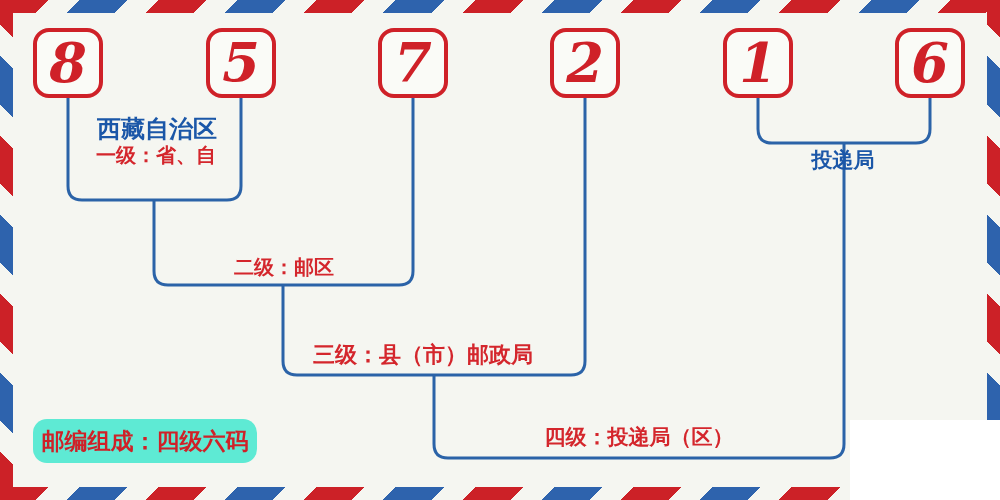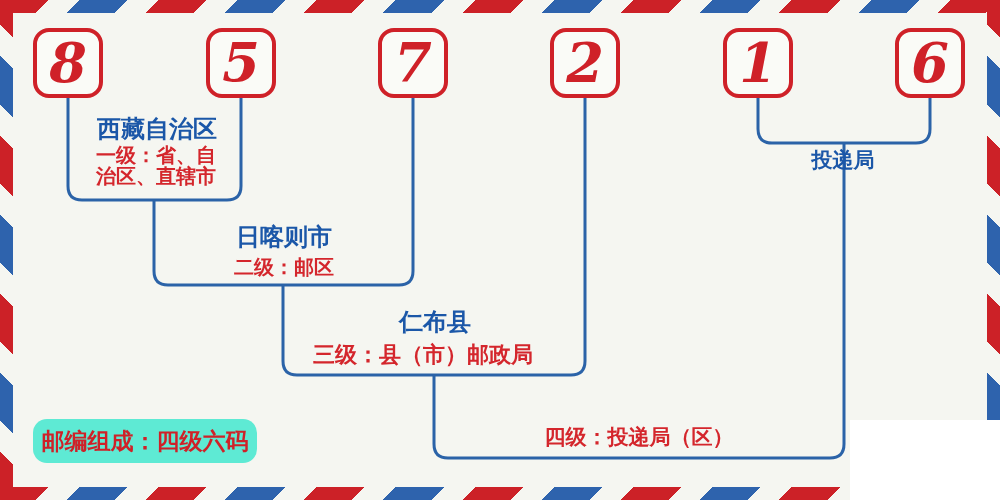--- a/index.html
+++ b/index.html
@@ -109,27 +109,24 @@
   <div class="digit d5">
       <span>1</span>
     </div>
   <div class="digit d6">
       <span>6</span>
     </div>
 
   <div class="lvl-name n1">西藏自治区</div>
   <div class="lvl-desc s1">
     <div>一级：省、自</div>
-    <div>治区、直辖市</div>
   </div>
 
-  <div class="lvl-name n2">日喀则市</div>
   <div class="lvl-desc s2">二级：邮区</div>
 
-  <div class="lvl-name n3">仁布县</div>
   <div class="lvl-desc s3">三级：县（市）邮政局</div>
 
   <div class="lvl-desc s4">四级：投递局（区）</div>
 
   <div class="lvl-name n5">投递局</div>
 
   <div class="badge">
     <span>邮编组成：四级六码</span>
   </div>
 

